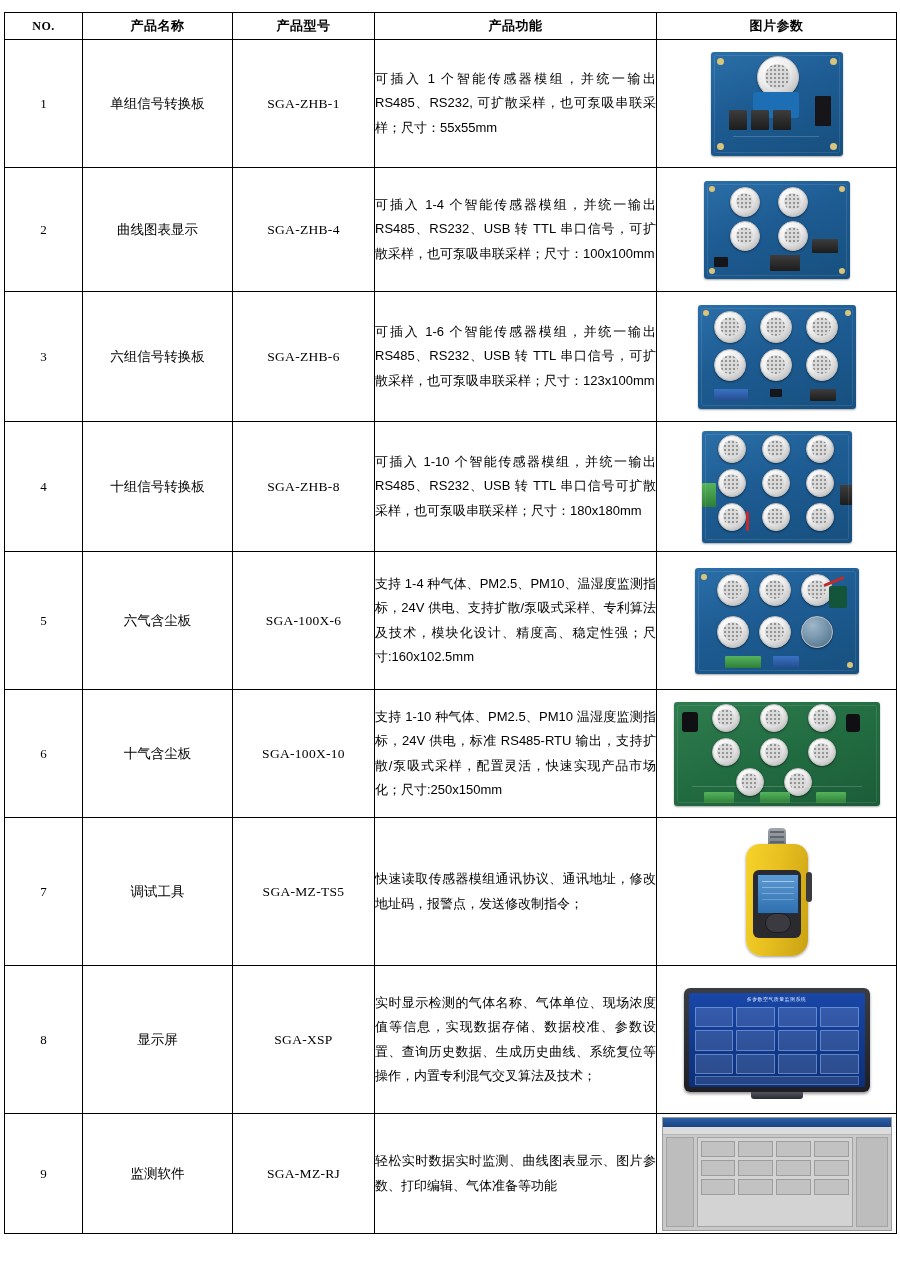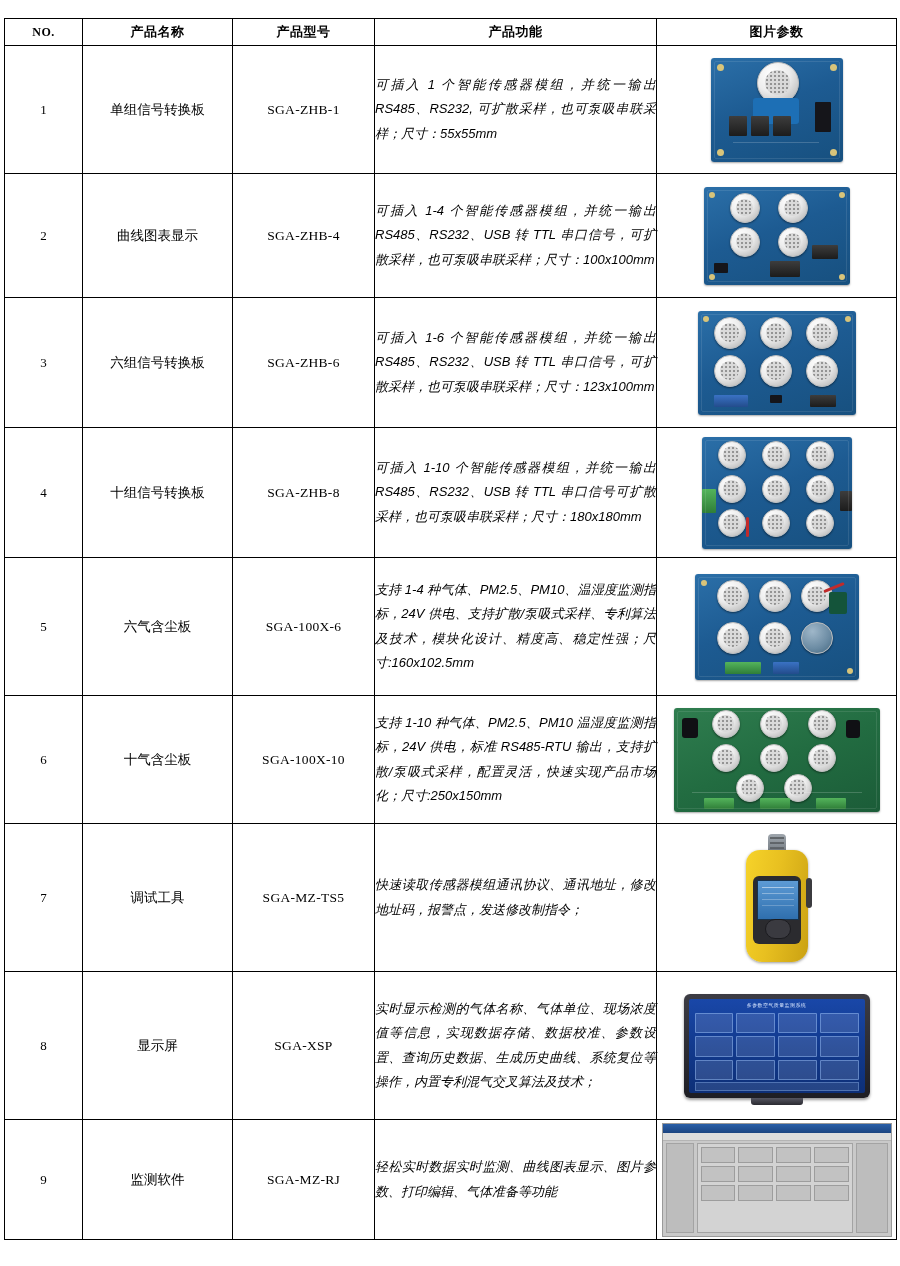--- a/index.html
+++ b/index.html
@@ -10,21 +10,21 @@
   body {
     width: 900px;
     font-family: "Liberation Sans", "DejaVu Sans", sans-serif;
     color: #000000;
   }
   #sheet {
     width: 900px;
     min-height: 1266px;
     position: relative;
     box-sizing: border-box;
-    padding: 18px 4px 0 4px;
+    padding: 12px 4px 0 4px;
   }
   table.product-table {
     border-collapse: collapse;
     width: 892px;
     table-layout: fixed;
   }
   table.product-table th,
   table.product-table td {
     border: 1px solid #000000;
     vertical-align: middle;
@@ -60,21 +60,20 @@
     text-align: center;
     font-size: 13.5px;
     font-family: "Liberation Serif", "DejaVu Serif", serif;
     letter-spacing: 0.3px;
   }
   td.func-cell {
     font-size: 13px;
     line-height: 1.85;
     padding: 6px 10px 6px 8px;
     text-align: justify;
-    font-style: italic;
   }
   td.img-cell {
     text-align: center;
     padding: 4px;
   }
   .img-wrap {
     width: 100%;
     display: flex;
     align-items: center;
     justify-content: center;

